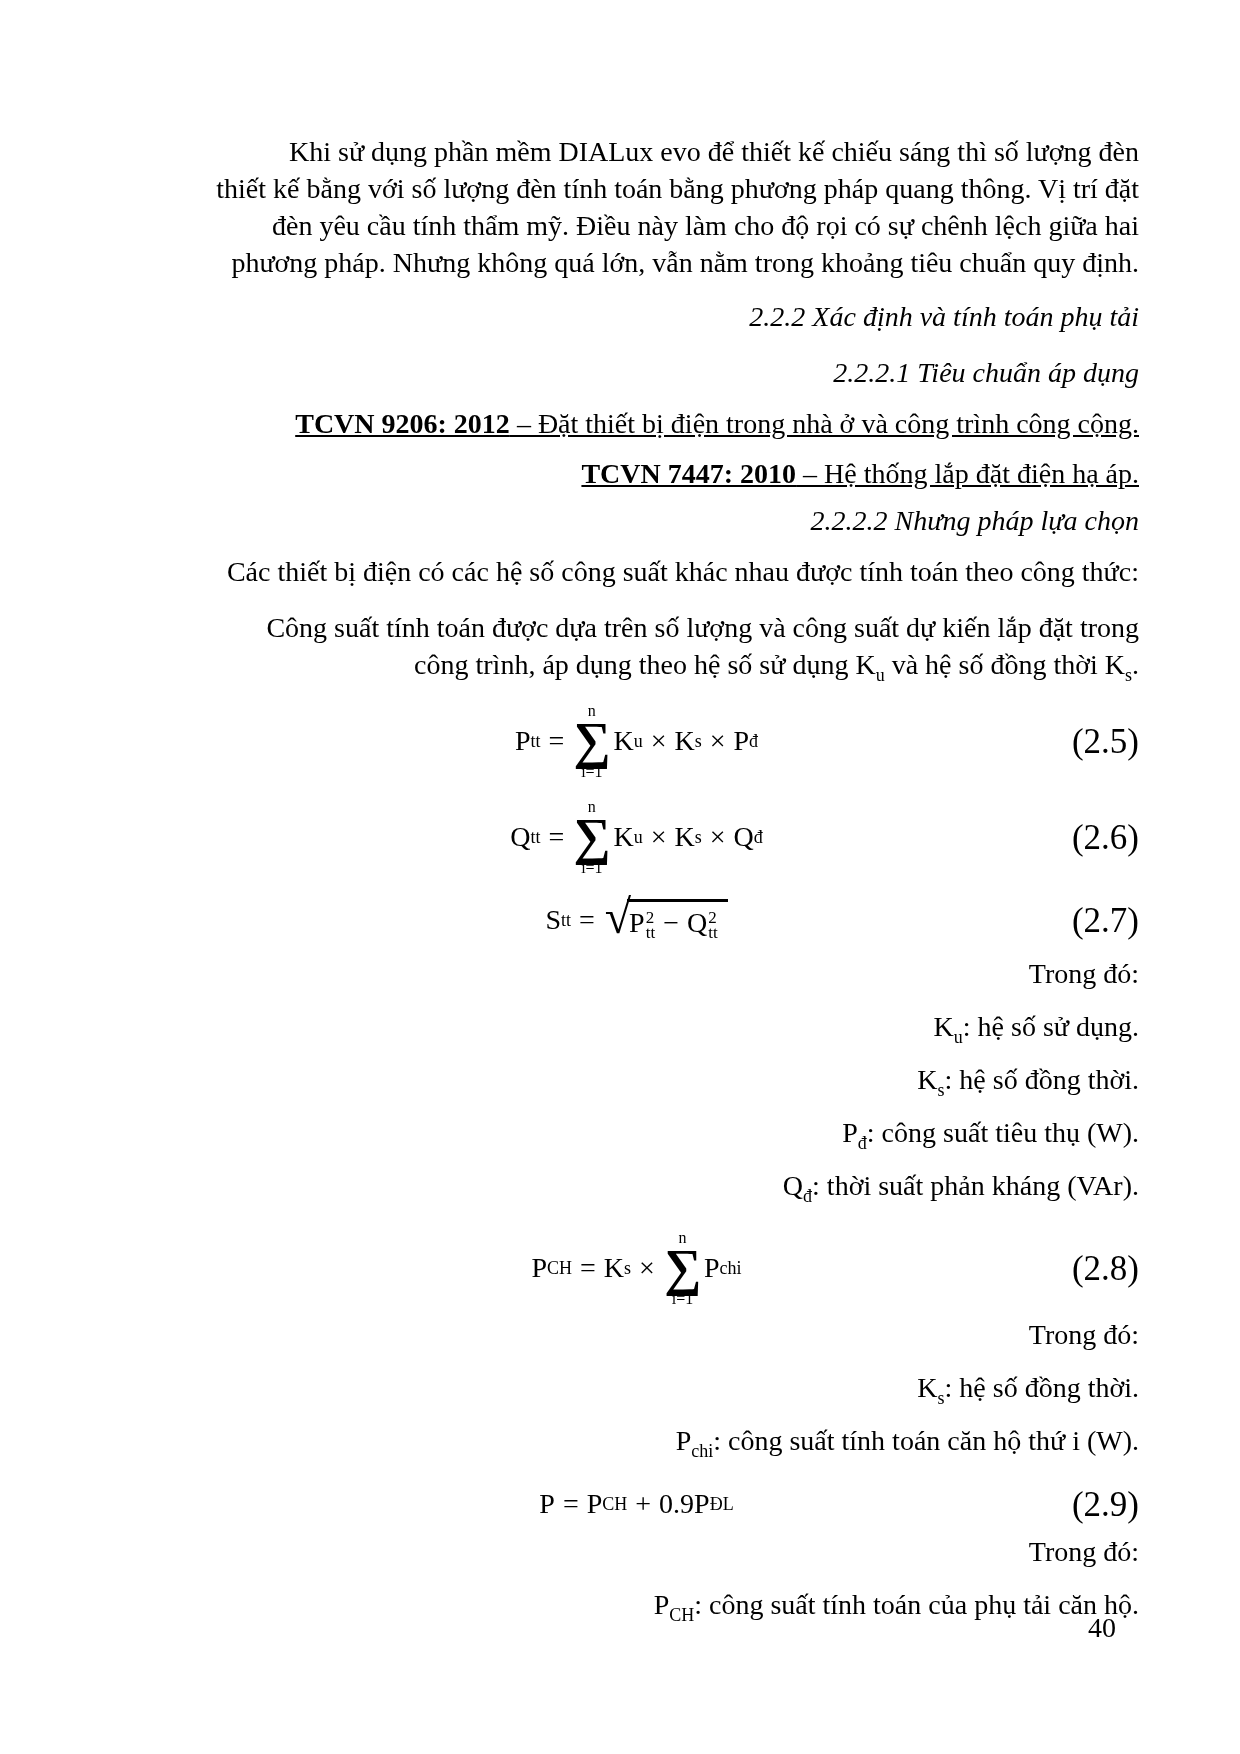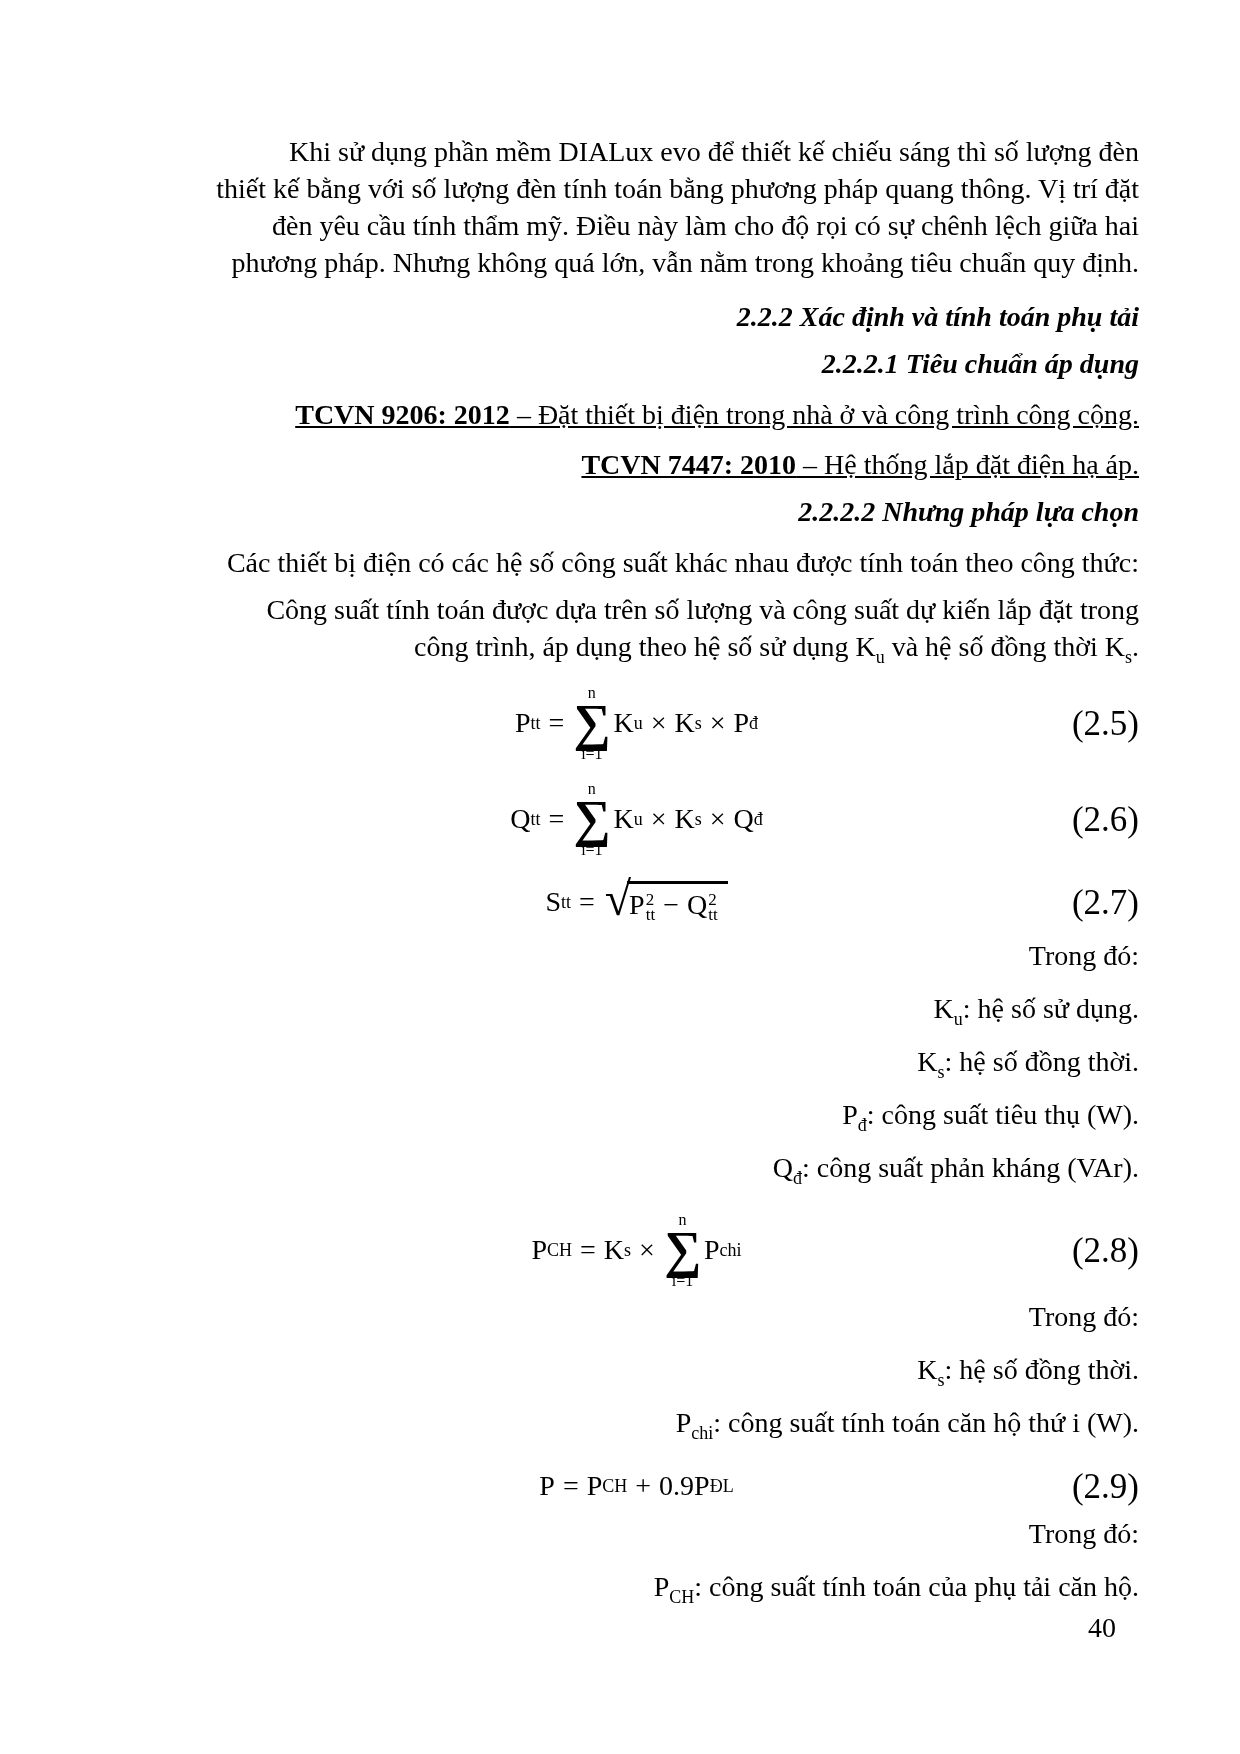--- a/index.html
+++ b/index.html
@@ -23,32 +23,31 @@
     line-height: 37px;
     text-align: right;
   }
   p, h3, h4 { margin: 0; padding: 0; font-weight: normal; }
   .para { }
   .indent { text-indent: 42px; }
   .heading {
     font-style: italic;
     font-size: 28px;
     line-height: 37px;
-    font-weight: bold;
   }
   .std { text-indent: 42px; text-decoration: underline; }
   .std b { font-weight: bold; }
   sub.ssub {
     font-size: 18px;
     line-height: 0;
     vertical-align: -7px;
   }
   
   .mt2  { margin-top: 2px; }
-  .mt3  { margin-top: 10px; }
+  .mt3  { margin-top: 19px; }
   .mt5  { margin-top: 5px; }
   .mt10 { margin-top: 10px; }
   .mt13 { margin-top: 13px; }
   .mt14 { margin-top: 14px; }
   .mt16 { margin-top: 16px; }
   .mt17 { margin-top: 17px; }
   .mt21 { margin-top: 21px; }
 
   
   .eq-row {
@@ -191,21 +190,21 @@
           </span>
         </span>
       </span>
       <span class="eq-num">(2.7)</span>
     </div>
 
     <p class="para mt2">Trong đó:</p>
     <p class="para mt16"><span>K</span><sub class="ssub">u</sub><span>: hệ số sử dụng.</span></p>
     <p class="para mt16"><span>K</span><sub class="ssub">s</sub><span>: hệ số đồng thời.</span></p>
     <p class="para mt16"><span>P</span><sub class="ssub">đ</sub><span>: công suất tiêu thụ (W).</span></p>
-    <p class="para mt16"><span>Q</span><sub class="ssub">đ</sub><span>: công suất phản kháng (VAr).</span></p>
+    <p class="para mt16"><span>Q</span><sub class="ssub">đ</sub><span>: thời suất phản kháng (VAr).</span></p>
 
     <div class="eq-row mt16">
       <span class="eq-body">
         <span class="var">P</span>
           <sub class="ssub">CH</sub>
         <span class="op">=</span>
         <span class="var">K</span>
           <sub class="ssub">s</sub>
         <span class="op">×</span>
         <span class="sum">

